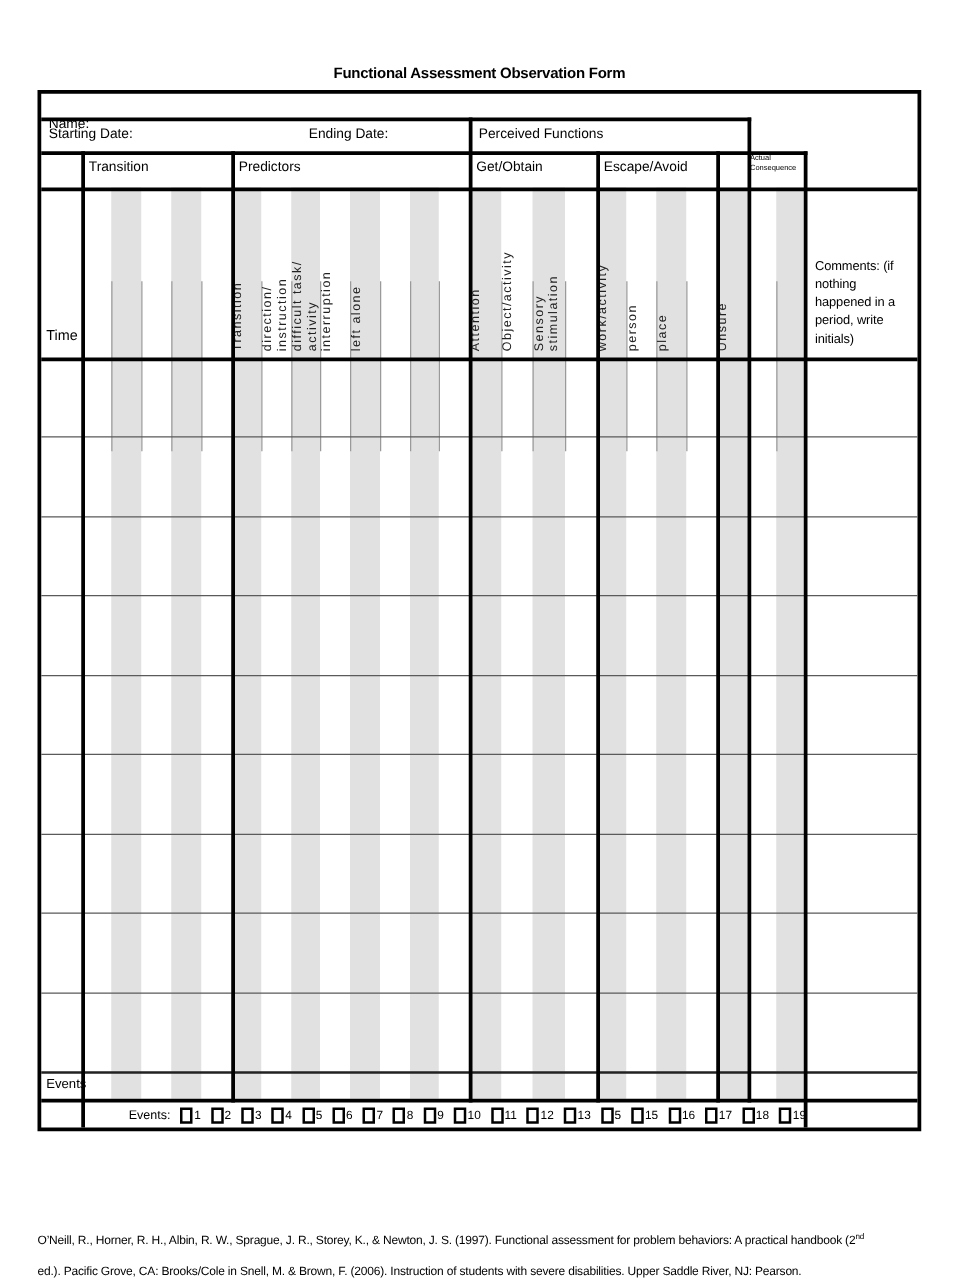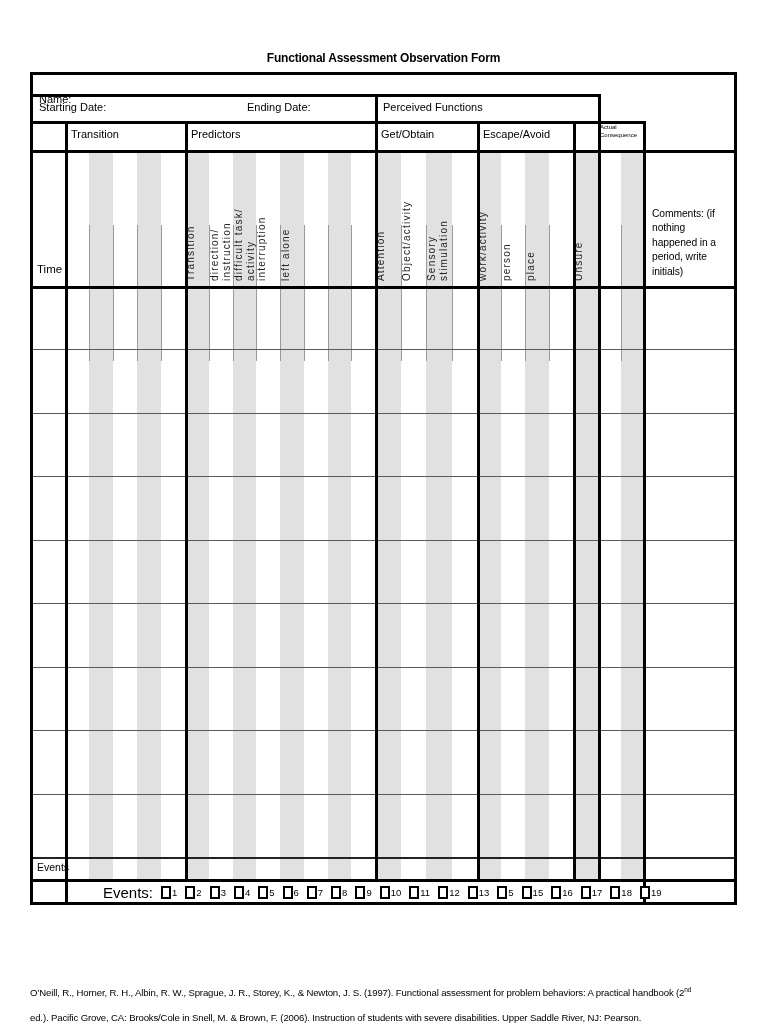--- a/index.html
+++ b/index.html
@@ -36,21 +36,21 @@
   .ac-label {
     position:absolute; left:567px; top:48px; width:42px; font-size:6px; line-height:8px;
     white-space:pre-line; z-index:5; letter-spacing:0;
   }
   .obs-row { position:absolute; left:0; right:0; z-index:2; }
   .totals-label { position:absolute; left:4px; top:786px; font-size:10.5px; z-index:5; }
   .events-row {
     position:absolute; left:32px; right:0; top:807px; height:20px;
     display:flex; align-items:center; gap:8px; padding-left:38px; z-index:5; box-sizing:border-box;
   }
-  .events-label { font-size:15px; }
+  .events-label { font-size:10px; }
   .ev-item { display:flex; align-items:center; gap:1px; }
   .cb { width:6px; height:9px; border:2px solid #000; background:#fff; display:inline-block; }
   .ev-num { font-size:9.5px; }
   .citation {
     position:absolute; left:30px; top:952px; width:710px;
     font-size:9.6px; letter-spacing:-0.15px; line-height:25px; white-space:pre-line;
   }
   .citation sup { font-size:6.5px; vertical-align:super; }
   .field { position:absolute; z-index:5; }
 </style>

